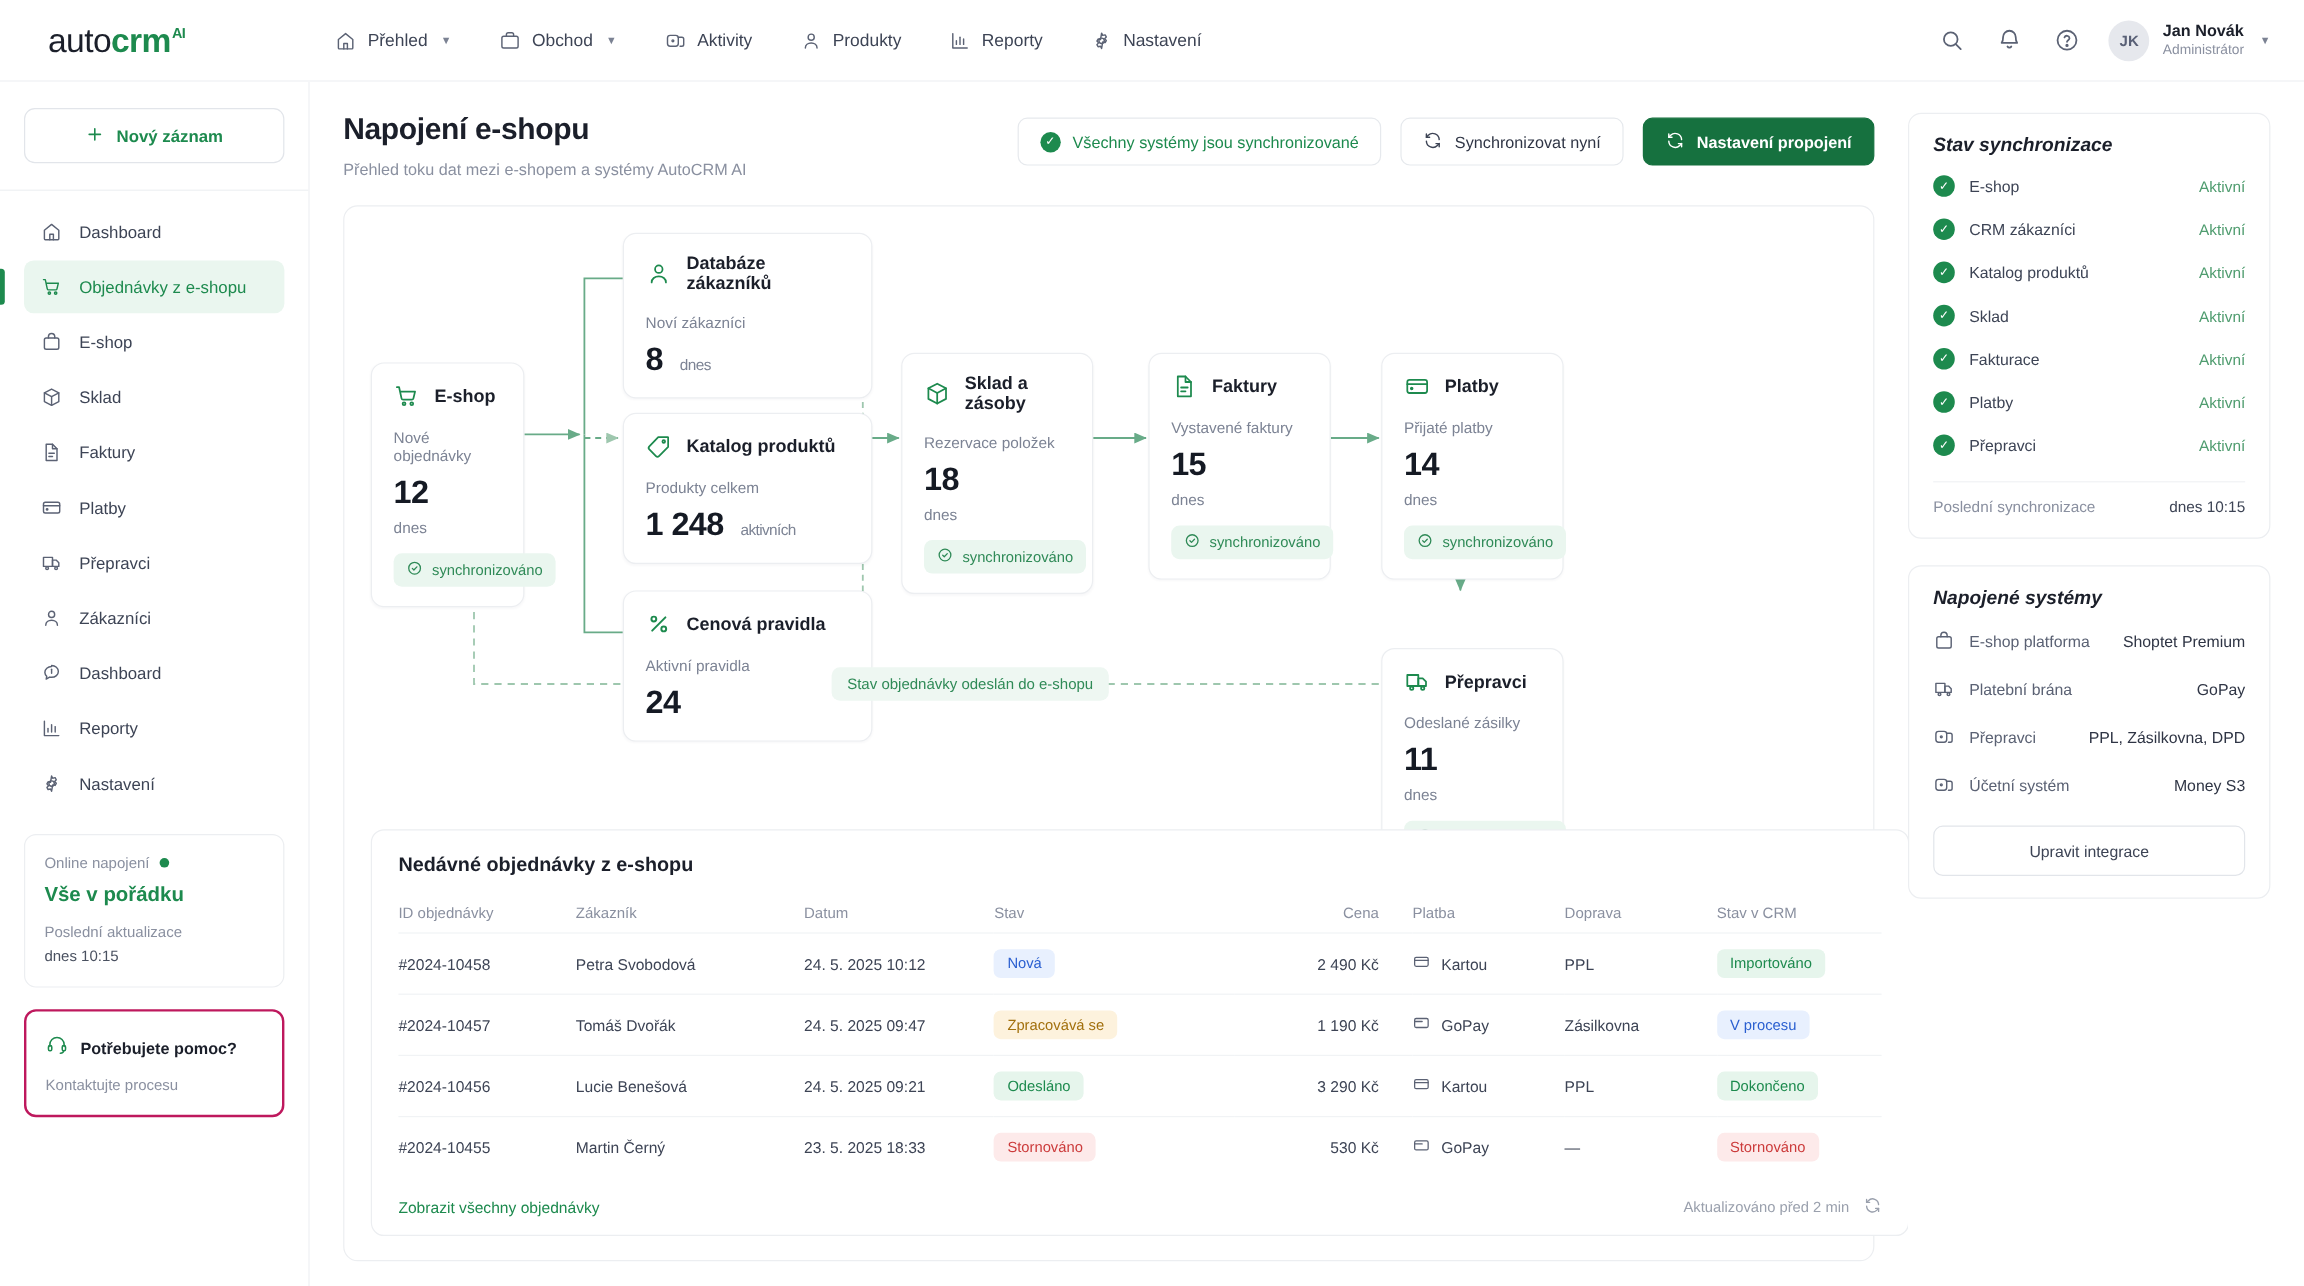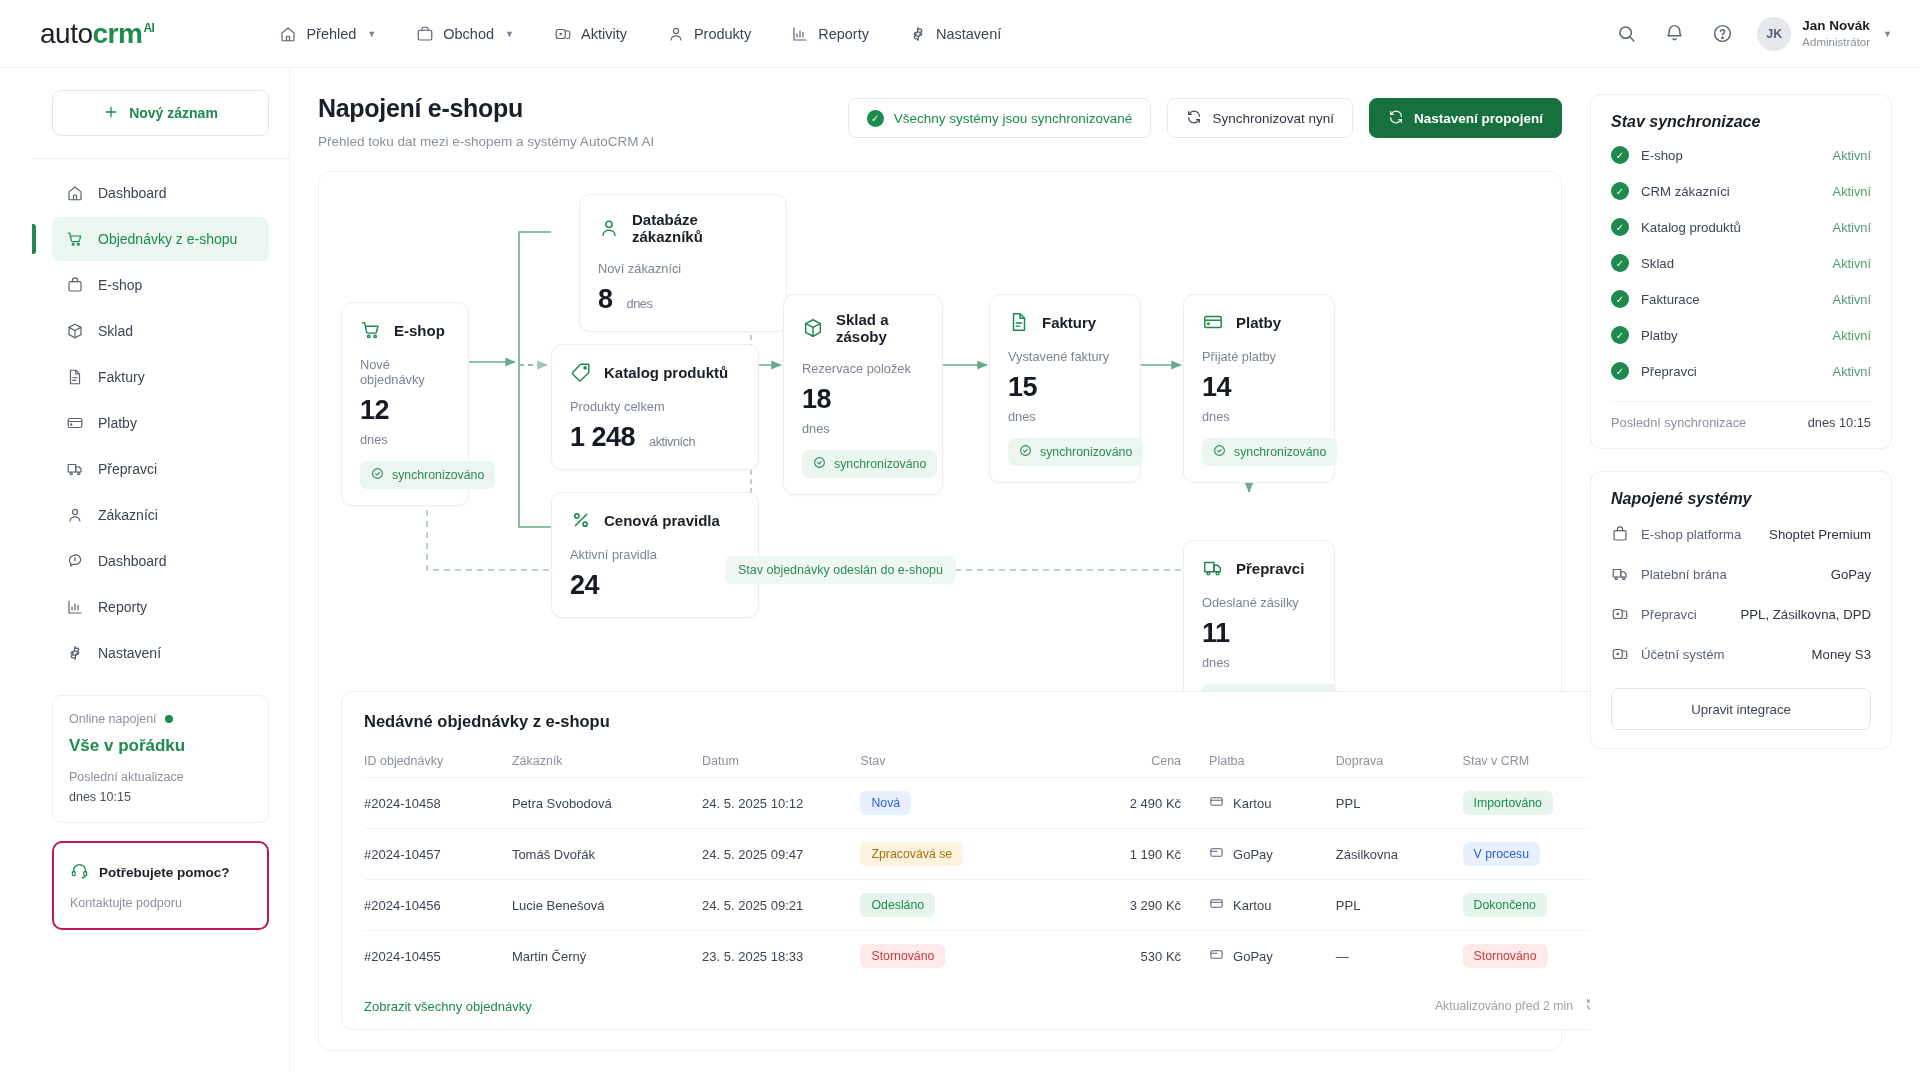--- a/index.html
+++ b/index.html
@@ -27,21 +27,21 @@
   .topnav-item .cap { display:inline-flex; }
   .chev { font-size: 9px; color:#7b8293; margin-left:2px;}
   .topright { position: absolute; right: 28px; display: flex; align-items: center; gap: 22px; }
   .iconbtn { width: 26px; height: 26px; display: flex; align-items: center; justify-content: center; cursor: pointer; color:#5b6274;}
   .avatar { width: 34px; height: 34px; border-radius: 50%; background: #e6e8ed; color: #596076; font-size: 12.5px; font-weight: 700; display: flex; align-items: center; justify-content: center; }
   .userblock { display:flex; align-items:center; gap:11px; cursor:pointer;}
   .uname { font-size: 13.5px; font-weight: 700; color: #1b1f2a; line-height: 1.35;}
   .urole { font-size: 11.5px; color: #8a90a0; line-height: 1.35;}
 
   
-  .shell { display: flex; height: 1004px; padding-left: 32px; }
+  .shell { display: flex; height: 1004px; }
   .sidebar { width: 258px; border-right: 1px solid #eef0f3; padding: 22px 20px 0 20px; flex-shrink:0;}
   .newbtn {
     height: 46px; border: 1px solid #e2e5ea; border-radius: 9px;
     display: flex; align-items: center; justify-content: center; gap: 10px;
     color: #1d8a4e; font-size: 14px; font-weight: 600; cursor: pointer; background:#fff;
   }
   .sb-sep { height:1px; background:#eef0f3; margin: 22px -20px 12px -20px; }
   .nav { display: flex; flex-direction: column; gap: 2px; }
   .nav-item {
     height: 44px; display: flex; align-items: center; gap: 14px;
@@ -385,21 +385,21 @@
     <div class="help-card">
       <div class="help-row">
         <span><svg width="19" height="19" viewBox="0 0 24 24" fill="none" stroke="#1d8a4e" stroke-width="1.6" stroke-linecap="round" stroke-linejoin="round">
               <path d="M4.5 14v-2a7.5 7.5 0 0 1 15 0v2"></path>
               <rect x="3" y="13" width="3.5" height="5.5" rx="1.5"></rect>
               <rect x="17.5" y="13" width="3.5" height="5.5" rx="1.5"></rect>
               <path d="M19 18.5c0 1.6-1.6 2.5-3.5 2.5"></path>
             </svg></span>
         <span class="help-title">Potřebujete pomoc?</span>
       </div>
-      <div class="help-sub">Kontaktujte podporu</div>
+      <div class="help-sub">Kontaktujte procesu</div>
     </div>
   </aside>
 
   <main class="main">
     <div class="pagehead">
       <div>
         <div class="ptitle">Napojení e-shopu</div>
         <div class="psub">Přehled toku dat mezi e-shopem a systémy AutoCRM AI</div>
       </div>
       <div class="actions">
@@ -479,21 +479,21 @@
         <div class="node-when">dnes</div>
         <div class="sync-chip">
           <span><svg width="13" height="13" viewBox="0 0 24 24" fill="none" stroke="#2f8a57" stroke-width="2" stroke-linecap="round" stroke-linejoin="round">
                 <circle cx="12" cy="12" r="9"></circle>
                 <path d="M8.5 12.3l2.4 2.4 4.6-4.8"></path>
               </svg></span>
           <span>synchronizováno</span>
         </div>
       </div>
 
-      <div class="node" style="left:232px; top:22px; width:208px;margin-left:28px;">
+      <div class="node" style="left:232px; top:22px; width:208px;">
         <div class="node-head">
           <span class="node-ic">
               <svg width="22" height="22" viewBox="0 0 24 24" fill="none" stroke="#1d8a4e" stroke-width="1.6" stroke-linecap="round" stroke-linejoin="round">
                 <circle cx="12" cy="8" r="3.4"></circle>
                 <path d="M5.5 20c0-3.3 2.9-5.5 6.5-5.5s6.5 2.2 6.5 5.5"></path>
               </svg>
             </span>
           <span class="node-title">Databáze zákazníků</span>
         </div>
         <div class="node-label">Noví zákazníci</div>

